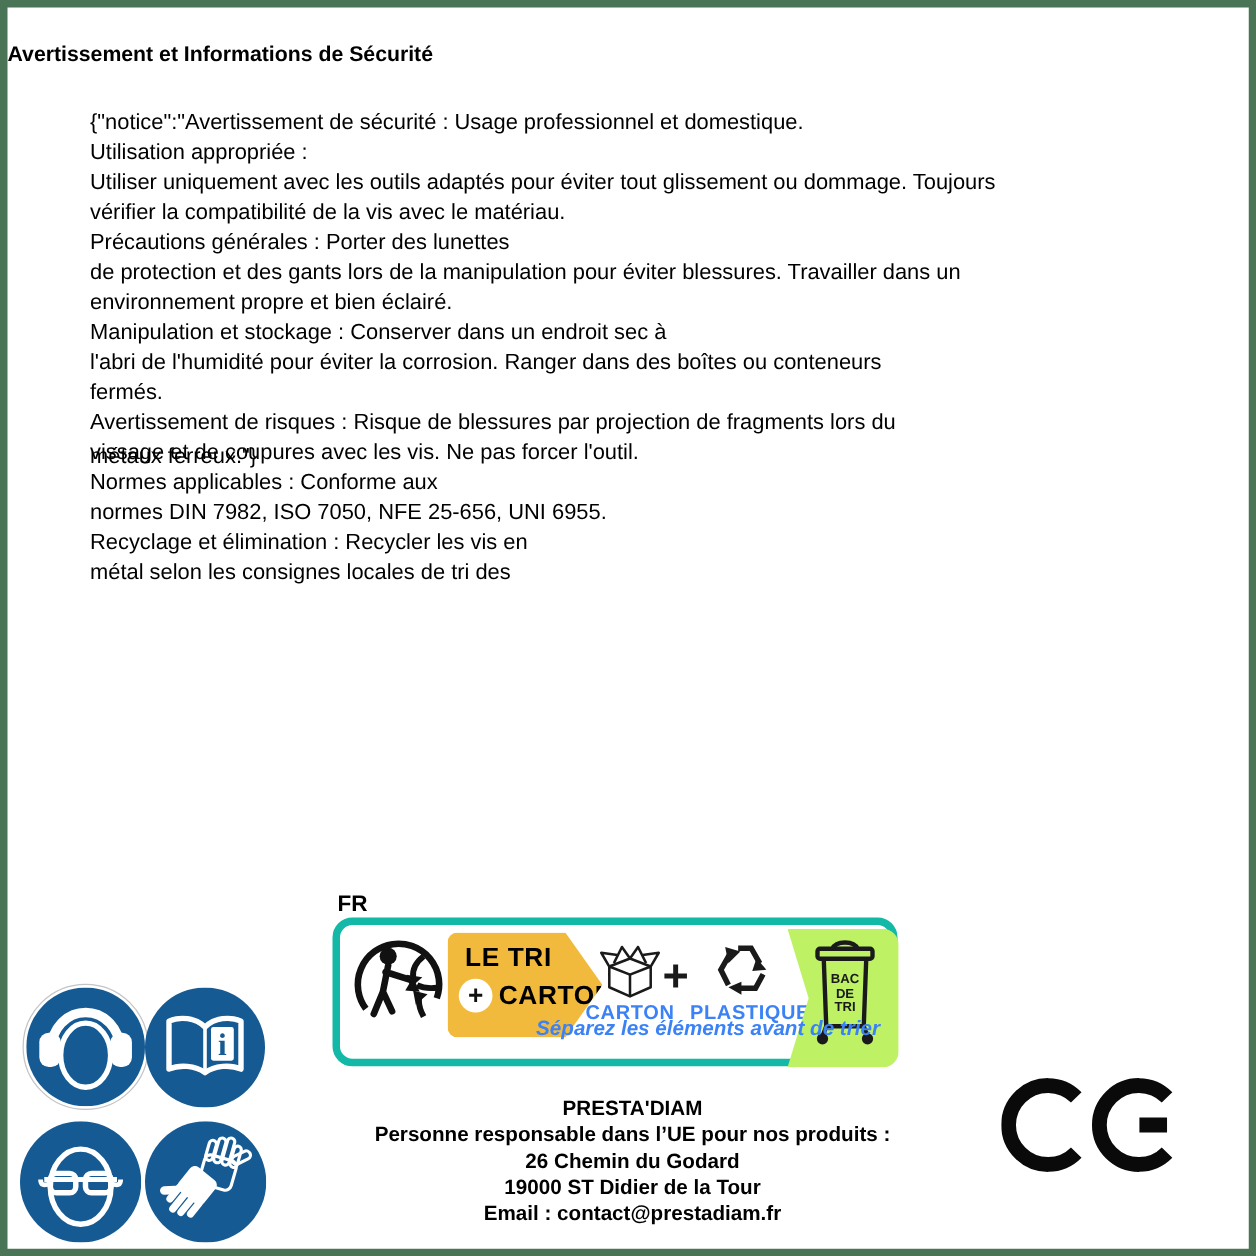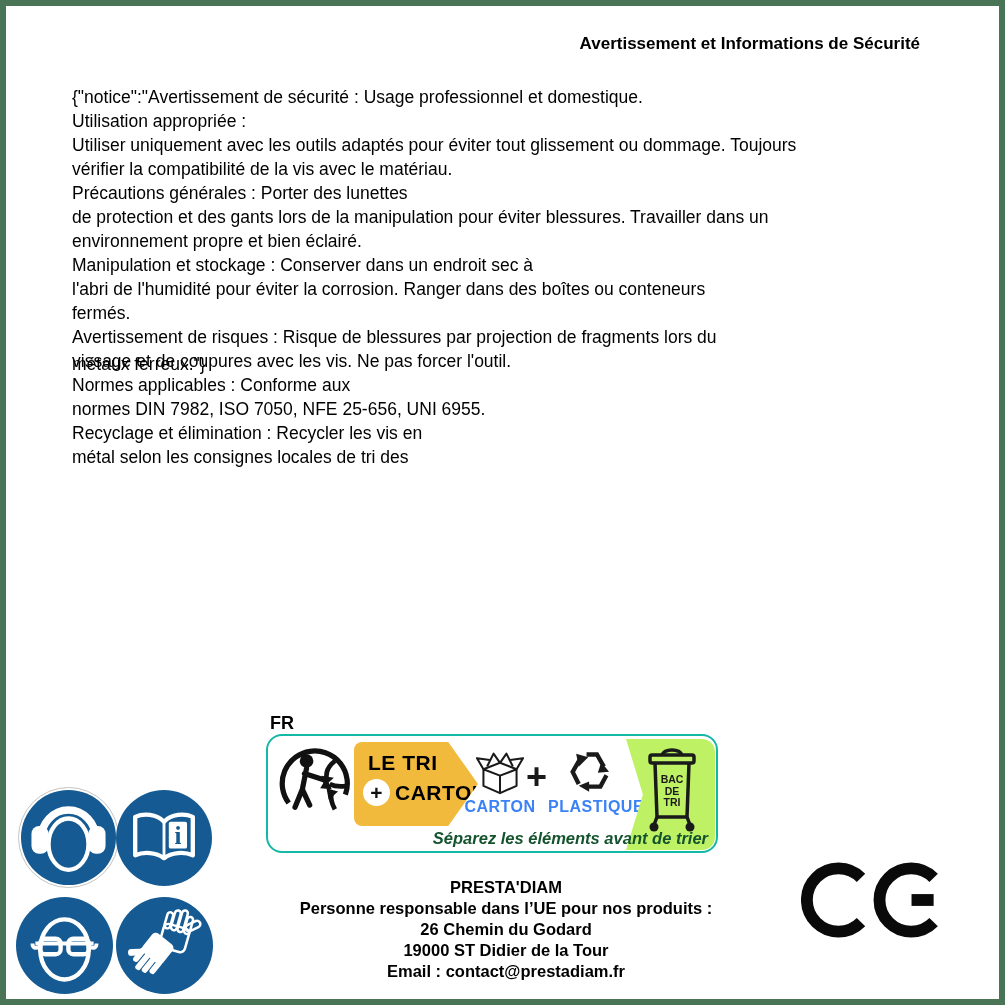--- a/index.html
+++ b/index.html
@@ -1,38 +1,38 @@
 <!DOCTYPE html>
 <html><head>
 <meta charset="utf-8">
 <style>
   html,body{margin:0;padding:0;background:#fff;}
   .page{position:relative;width:1005px;height:1005px;background:#fff;border:6px solid #4a7456;box-sizing:border-box;font-family:"Liberation Sans",sans-serif;color:#000;overflow:hidden;}
-  .title{position:absolute;top:28px;left:0;width:914px;text-align:right;font-size:17px;font-weight:bold;}
+  .title{position:absolute;top:28px;left:0;width:914px;text-align:left;font-size:17px;font-weight:bold;}
   .notice{position:absolute;left:66px;top:79px;width:915px;font-size:17.5px;line-height:24px;white-space:pre-line;}
   .notice-overflow{position:absolute;left:66px;top:346px;width:400px;font-size:17.5px;line-height:24px;}
   .picto{position:absolute;border-radius:50%;}
   .picto svg{display:block;width:100%;height:100%;}
   .picto-ring{position:absolute;background:#fff;border:1px solid #c4c4c4;border-radius:50%;box-sizing:border-box;padding:2px;}
   .picto-ring svg{display:block;width:100%;height:100%;}
   .fr-label{position:absolute;left:264px;top:707px;font-size:18px;font-weight:bold;}
-  .tri-box{position:absolute;left:260px;top:728px;width:452px;height:119px;background:#fff;border:2px solid #14b8a6;border-radius:16px;box-sizing:border-box;}
+  .tri-box{position:absolute;left:260px;top:728px;width:452px;height:119px;background:#fff;border:6px solid #14b8a6;border-radius:16px;box-sizing:border-box;}
   .triman{position:absolute;left:6px;top:4px;width:84px;height:84px;}
   .tri-tag{position:absolute;left:86px;top:6px;width:124px;height:84px;background:#f2ba3d;border-radius:8px 0 0 8px;clip-path:polygon(0 0,76% 0,100% 50%,76% 100%,0 100%);}
   .tri-tag .l1{position:absolute;left:14px;top:9px;font-size:21px;font-weight:800;letter-spacing:.5px;}
   .tri-tag .row2{position:absolute;left:9px;top:37px;display:flex;align-items:center;}
   .plus-circle{width:27px;height:27px;background:#fff;border-radius:50%;display:flex;align-items:center;justify-content:center;font-size:21px;font-weight:800;color:#111;}
   .tri-tag .l2{font-size:21px;font-weight:800;letter-spacing:.5px;margin-left:5px;}
   .mat-icon{position:absolute;}
   .mat-label{position:absolute;font-size:16px;font-weight:bold;letter-spacing:.5px;text-align:center;color:#3b82f6;}
   .big-plus{position:absolute;left:258px;top:20px;font-size:36px;font-weight:800;color:#1a1a1a;}
   .bac-chevron{position:absolute;left:358px;top:3px;width:89px;height:111px;background:#bef264;border-radius:0 13px 13px 0;clip-path:polygon(0 0,100% 0,100% 100%,0 100%,19% 50%);}
   .bin-svg{position:absolute;left:19px;top:8px;width:54px;height:86px;}
   .bin-text{position:absolute;left:19px;top:35px;width:54px;text-align:center;font-size:10.5px;line-height:11.5px;font-weight:800;color:#1a1a1a;white-space:pre-line;}
-  .sort-note{position:absolute;right:8px;bottom:3px;font-style:italic;font-weight:700;font-size:16.5px;color:#14532d;}
+  .sort-note{position:absolute;right:8px;bottom:14px;font-style:italic;font-weight:700;font-size:16.5px;color:#3b82f6;}
   .address{position:absolute;left:240px;top:871px;width:520px;text-align:center;font-size:16.5px;font-weight:bold;line-height:21px;}
   .address div{margin:0;}
   .ce{position:absolute;left:795px;top:840px;width:150px;height:108px;}
   .ce svg{display:block;width:100%;height:100%;}
 </style>
 </head>
 <body>
 
 <div class="page">
 

